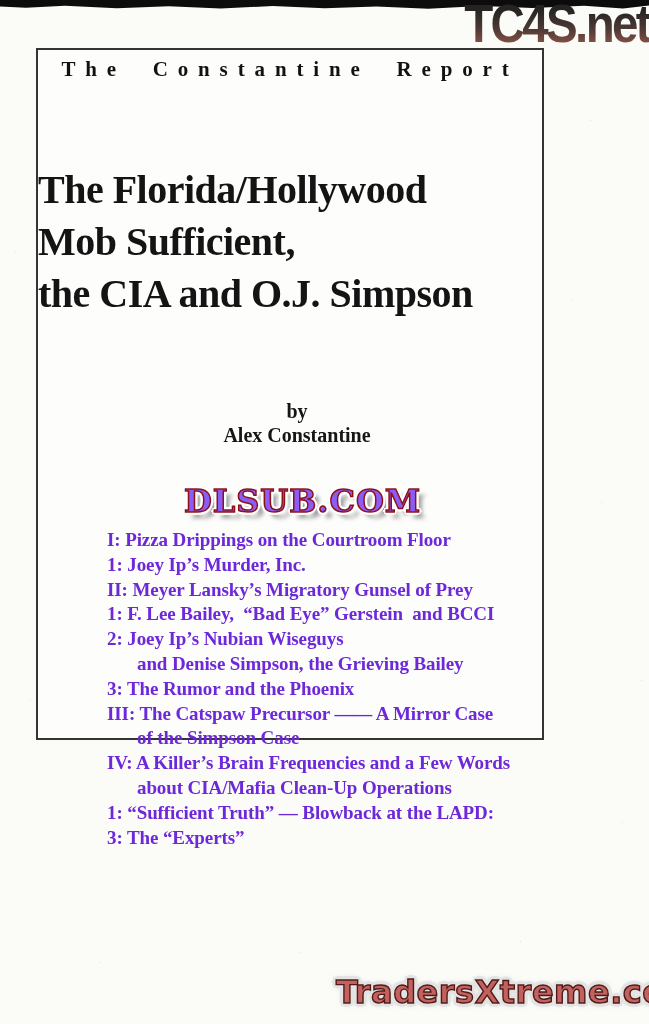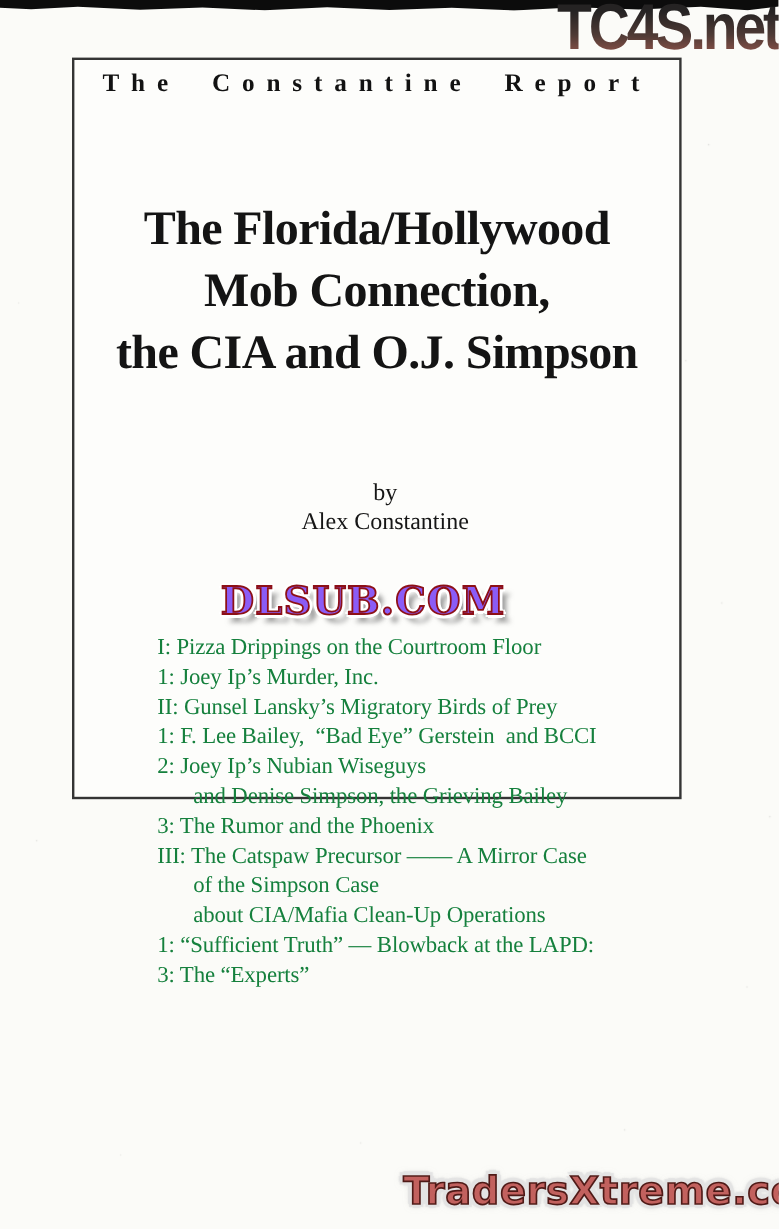--- a/index.html
+++ b/index.html
@@ -25,52 +25,52 @@
     font-family:"Liberation Sans", sans-serif;
     font-weight:900; font-size:54px; letter-spacing:-3px;
     transform:scale(0.88,1.0); transform-origin:top right;
     background:linear-gradient(180deg,#252323 28%,#4e3a35 60%,#9a584e 92%);
     -webkit-background-clip:text; background-clip:text; color:transparent;
     filter:blur(0.3px);
   }
 
   
   .frame {
-    position:absolute; left:60px; top:48px; width:508px; height:618px;
+    position:absolute; left:36px; top:48px; width:508px; height:692px;
     border:2px solid #343434;
     background:#fdfdfb;
     z-index:1;
   }
 
   .report-header {
     position:absolute; top:7px; left:0; right:0;
     text-align:center; white-space:nowrap;
     font-weight:bold; font-size:21px; color:#121212;
     letter-spacing:0.47em; word-spacing:0.55em;
   }
 
   .main-title {
     position:absolute; top:114px; left:0; right:0;
-    text-align:center; font-weight:bold;
+    text-align:left; font-weight:bold;
     font-size:40px; line-height:52px; color:#141414;
     letter-spacing:-0.5px;
   }
 
   .byline {
     position:absolute; top:349px; left:14px; right:0;
-    text-align:center; font-weight:normal;
+    text-align:center; font-weight:bold;
     font-size:20px; line-height:24px; color:#161616;
   }
 
   .toc {
     position:absolute; left:69px; top:478px;
   }
   .toc-line {
-    font-weight:normal; font-size:19px; line-height:24.8px;
-    color:#15803d; white-space:pre; letter-spacing:-0.1px;
+    font-weight:bold; font-size:19px; line-height:24.8px;
+    color:#6d28d9; white-space:pre; letter-spacing:-0.1px;
   }
   .toc-line.indent { padding-left:30px; }
 
   
   .dlsub {
     position:absolute; left:184px; top:482px; z-index:5;
     font-family:"DejaVu Serif", serif;
     font-weight:bold; font-size:32px; letter-spacing:1px;
     color:#8b5cf6;
     -webkit-text-stroke:1.5px #8d1017;
@@ -120,39 +120,40 @@
 <div class="scan-bar"></div>
 
 <div class="tc4s">TC4S.net</div>
 
 <div class="frame">
 
   <div class="report-header">The Constantine Report</div>
 
   <div class="main-title">
     <div>The Florida/Hollywood</div>
-    <div>Mob Connection,</div>
+    <div>Mob Sufficient,</div>
     <div>the CIA and O.J. Simpson</div>
   </div>
 
   <div class="byline">
     <div>by</div>
     <div>Alex Constantine</div>
   </div>
 
   <div class="toc">
     <div class="toc-line">I: Pizza Drippings on the Courtroom Floor</div>
     <div class="toc-line">1: Joey Ip’s Murder, Inc.</div>
-    <div class="toc-line">II: Gunsel Lansky’s Migratory Birds of Prey</div>
+    <div class="toc-line">II: Meyer Lansky’s Migratory Gunsel of Prey</div>
     <div class="toc-line">1: F. Lee Bailey,  “Bad Eye” Gerstein  and BCCI</div>
     <div class="toc-line">2: Joey Ip’s Nubian Wiseguys</div>
     <div class="toc-line indent">and Denise Simpson, the Grieving Bailey</div>
     <div class="toc-line">3: The Rumor and the Phoenix</div>
     <div class="toc-line">III: The Catspaw Precursor —— A Mirror Case</div>
     <div class="toc-line indent">of the Simpson Case</div>
+    <div class="toc-line">IV: A Killer’s Brain Frequencies and a Few Words</div>
     <div class="toc-line indent">about CIA/Mafia Clean-Up Operations</div>
     <div class="toc-line">1: “Sufficient Truth” — Blowback at the LAPD:</div>
     <div class="toc-line">3: The “Experts”</div>
   </div>
 
 </div>
 
 <div class="dlsub">DLSUB.COM</div>
 
 <div class="traders">TradersXtreme.com</div>

